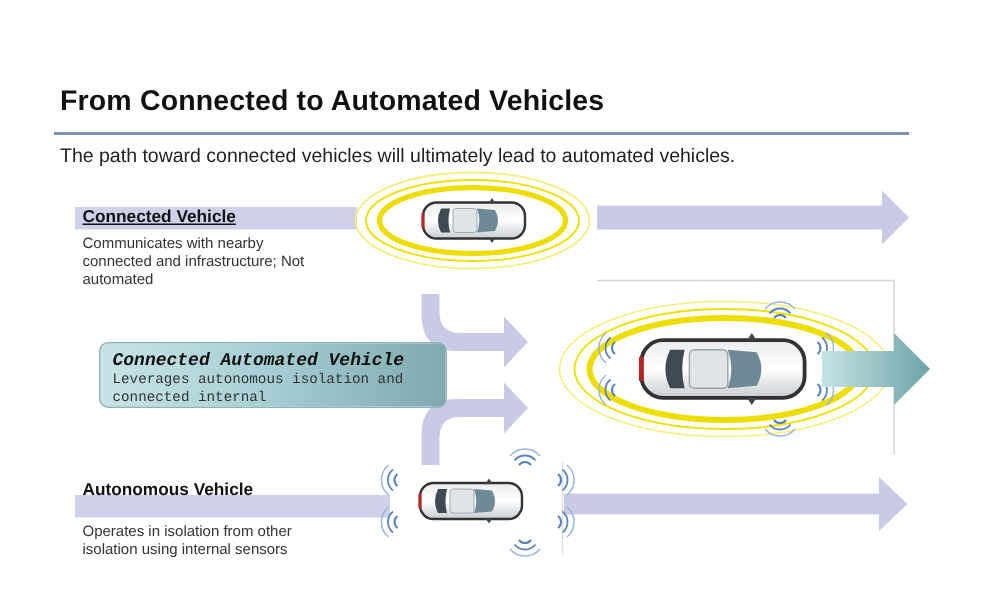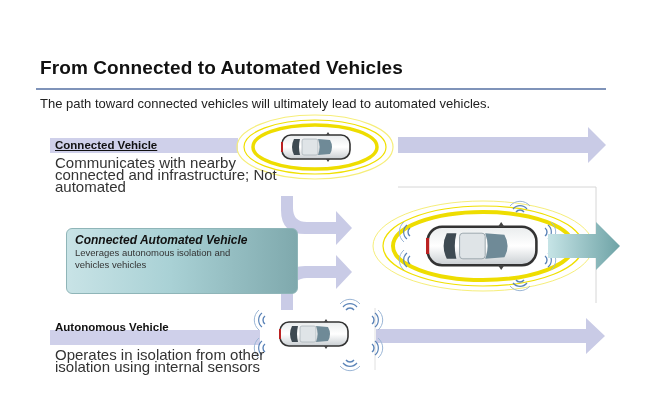--- a/index.html
+++ b/index.html
@@ -2,24 +2,24 @@
 <html><head>
 <meta charset="utf-8">
 <style>
   html, body { margin:0; padding:0; background:#ffffff; }
   body { width:668px; height:406px; position:relative; overflow:hidden; font-family:"Liberation Sans", sans-serif; color:#111; }
   .abs { position:absolute; }
   .title { left:40px; top:57px; font-size:19px; font-weight:bold; color:#111; letter-spacing:0.1px; }
   .title-rule { left:36px; top:88px; width:570px; height:2px; background:#7f93b9; }
   .subtitle { left:40px; top:96px; font-size:13px; color:#222; }
   .label-text { font-size:11.5px; font-weight:bold; color:#111; white-space:nowrap; }
-  .desc { font-size:15px; color:#333; line-height:12px; }
-  .cav-box { left:66px; top:228px; width:232px; height:66px; border-radius:6px;
+  .desc { font-size:10px; color:#333; line-height:12px; }
+  .cav-box { left:66px; top:228px; width:232px; height:44px; border-radius:6px;
     background:linear-gradient(90deg,#c8e3e6 0%,#a9d1d5 45%,#7fa9ad 100%);
-    border:1px solid #8fb5b8; box-sizing:border-box; padding:4px 8px; }
+    border:1px solid #8fb5b8; box-sizing:border-box; padding:4px 8px;font-family:Liberation Mono, monospace; }
   .cav-title { font-size:12px; font-weight:bold; font-style:italic; color:#111; }
   .cav-desc { font-size:9.5px; color:#333; line-height:12px; }
   svg { position:absolute; left:0; top:0; }
 </style>
 </head>
 <body>
 
 <div class="abs title">From Connected to Automated Vehicles</div>
 <div class="abs title-rule"></div>
 <div class="abs subtitle">The path toward connected vehicles will ultimately lead to automated vehicles.</div>
@@ -100,21 +100,21 @@
 <div class="abs desc" style="left:55px;top:157px;">
   <div>Communicates with nearby</div>
   <div>connected and infrastructure; Not</div>
   <div>automated</div>
 </div>
 
 <div class="abs cav-box">
   <div class="cav-title">Connected Automated Vehicle</div>
   <div class="cav-desc">
     <div>Leverages autonomous isolation and</div>
-    <div>vehicles vehicles</div>
+    <div>connected internal</div>
   </div>
 </div>
 
 <div class="abs label-text" style="left:55px;top:321px;">Autonomous Vehicle</div>
 <div class="abs desc" style="left:55px;top:349px;">
   <div>Operates in isolation from other</div>
   <div>isolation using internal sensors</div>
 </div>
 
 </body></html>

